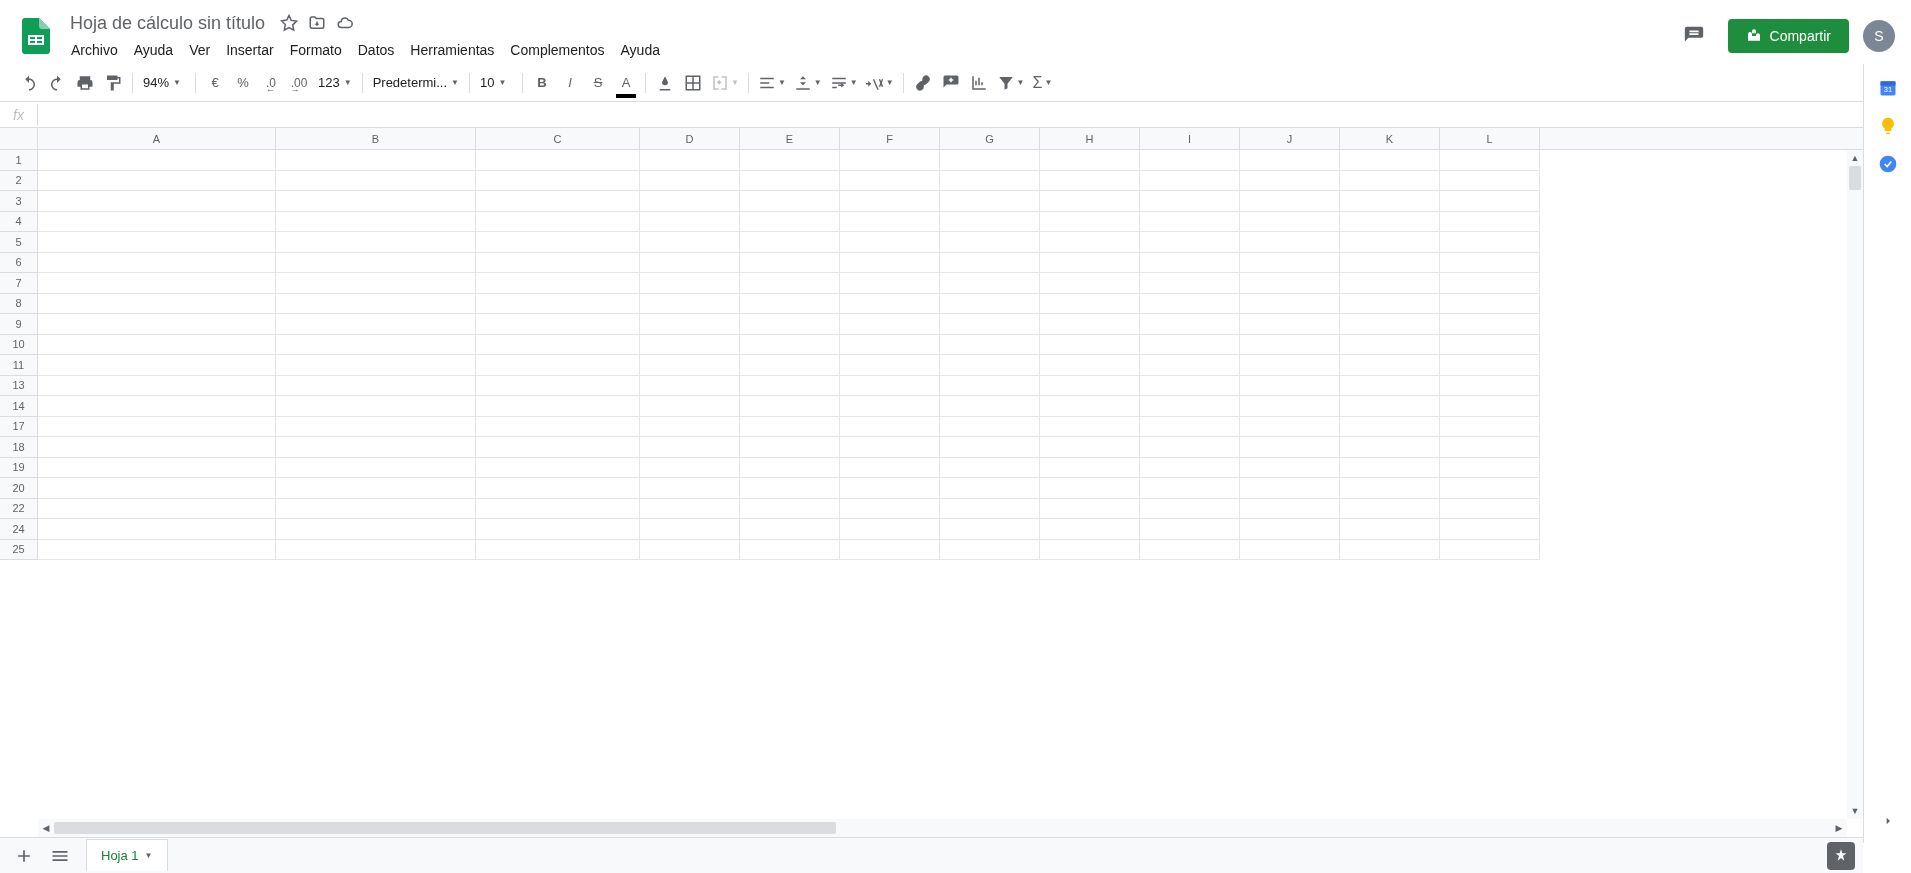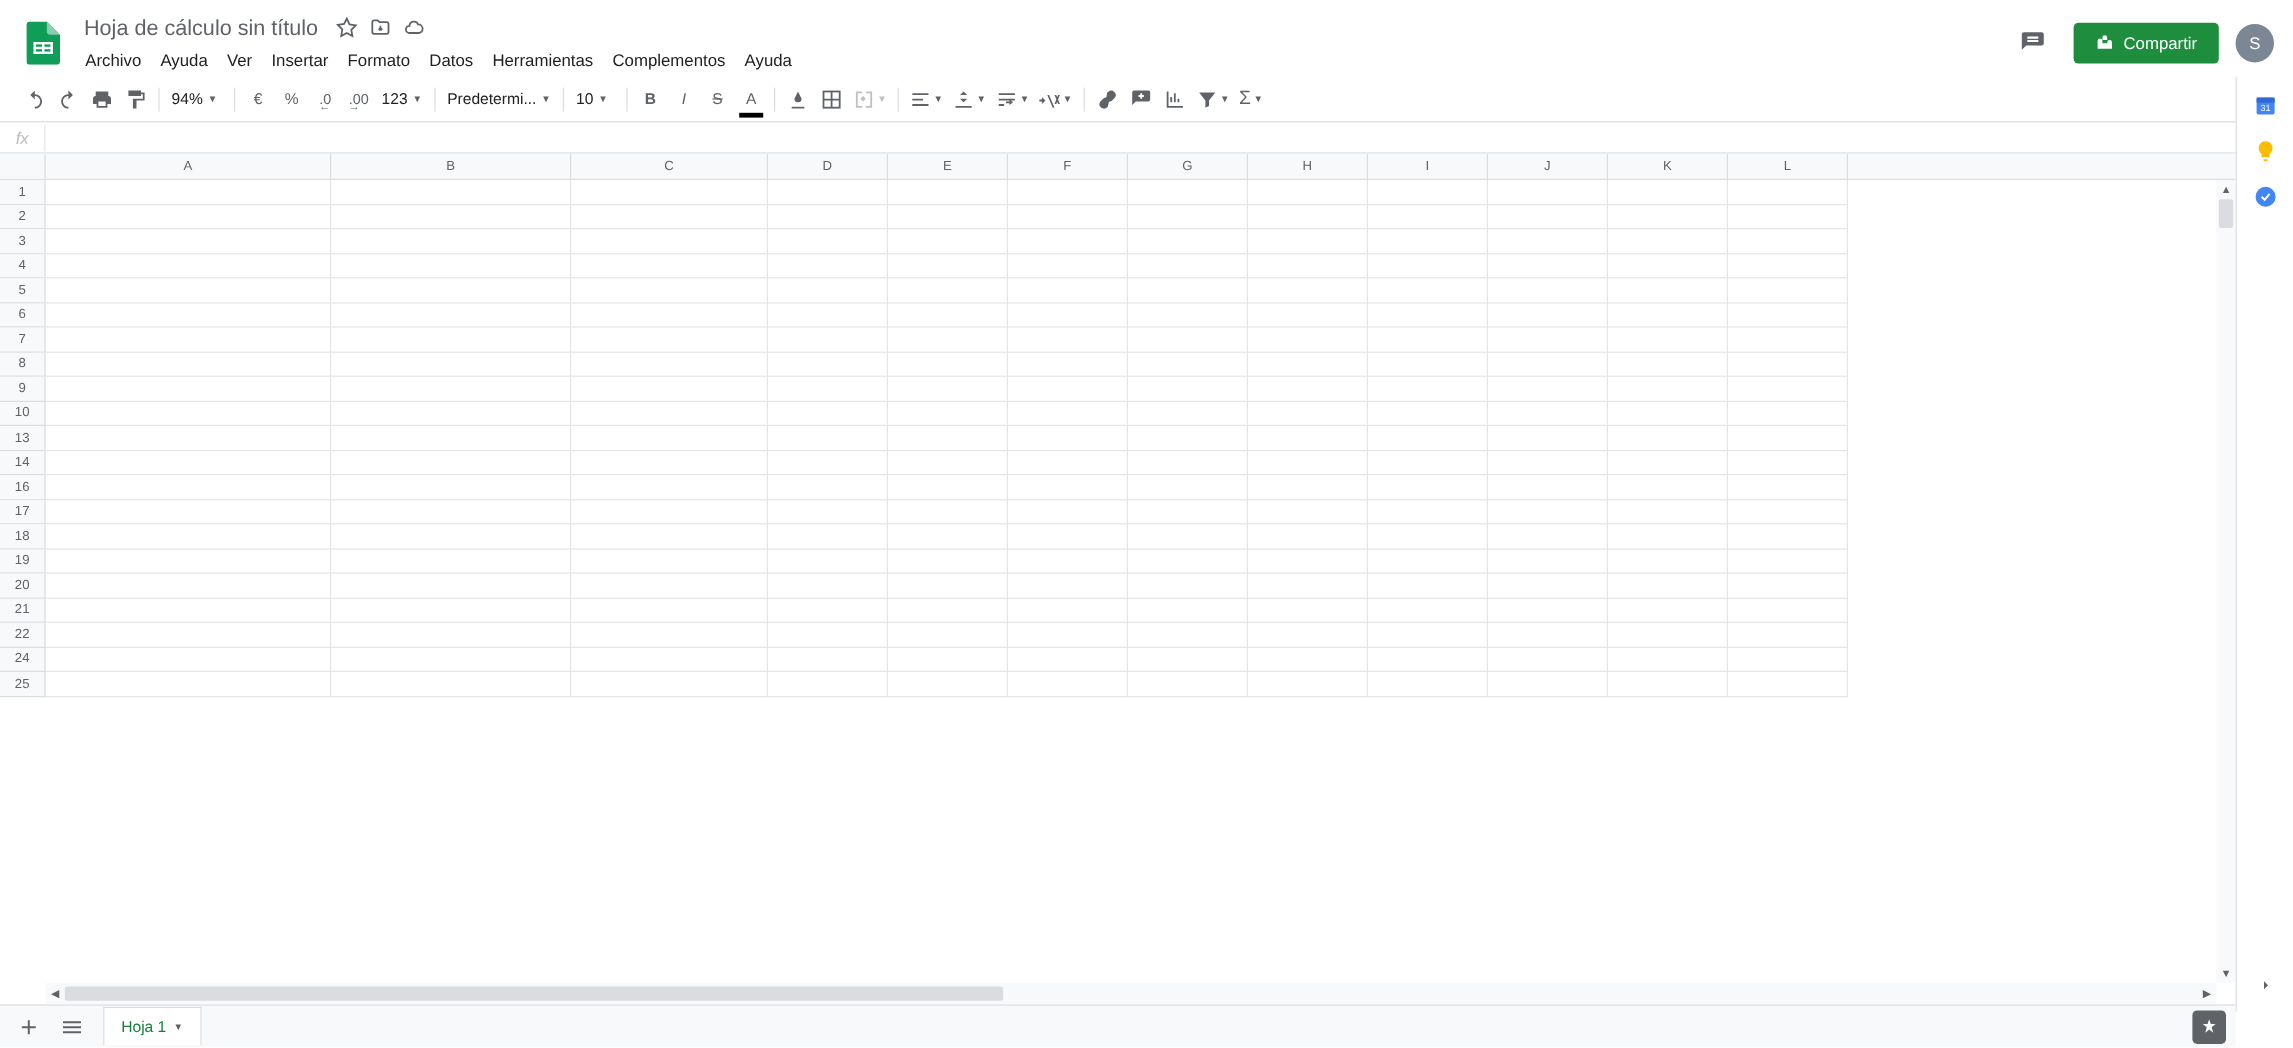--- a/index.html
+++ b/index.html
@@ -455,20 +455,35 @@
             <div class="cell" style="width: 100px;"></div>
             <div class="cell" style="width: 100px;"></div>
             <div class="cell" style="width: 100px;"></div>
             <div class="cell" style="width: 100px;"></div>
             <div class="cell" style="width: 100px;"></div>
             <div class="cell" style="width: 100px;"></div>
             <div class="cell" style="width: 100px;"></div>
             <div class="cell" style="width: 100px;"></div>
           </div>
           <div class="row">
+            <div class="row-header">11</div>
+            <div class="cell" style="width: 238px;"></div>
+            <div class="cell" style="width: 200px;"></div>
+            <div class="cell" style="width: 164px;"></div>
+            <div class="cell" style="width: 100px;"></div>
+            <div class="cell" style="width: 100px;"></div>
+            <div class="cell" style="width: 100px;"></div>
+            <div class="cell" style="width: 100px;"></div>
+            <div class="cell" style="width: 100px;"></div>
+            <div class="cell" style="width: 100px;"></div>
+            <div class="cell" style="width: 100px;"></div>
+            <div class="cell" style="width: 100px;"></div>
+            <div class="cell" style="width: 100px;"></div>
+          </div>
+          <div class="row">
             <div class="row-header">13</div>
             <div class="cell" style="width: 238px;"></div>
             <div class="cell" style="width: 200px;"></div>
             <div class="cell" style="width: 164px;"></div>
             <div class="cell" style="width: 100px;"></div>
             <div class="cell" style="width: 100px;"></div>
             <div class="cell" style="width: 100px;"></div>
             <div class="cell" style="width: 100px;"></div>
             <div class="cell" style="width: 100px;"></div>
             <div class="cell" style="width: 100px;"></div>
@@ -485,35 +500,20 @@
             <div class="cell" style="width: 100px;"></div>
             <div class="cell" style="width: 100px;"></div>
             <div class="cell" style="width: 100px;"></div>
             <div class="cell" style="width: 100px;"></div>
             <div class="cell" style="width: 100px;"></div>
             <div class="cell" style="width: 100px;"></div>
             <div class="cell" style="width: 100px;"></div>
             <div class="cell" style="width: 100px;"></div>
           </div>
           <div class="row">
-            <div class="row-header">16</div>
-            <div class="cell" style="width: 238px;"></div>
-            <div class="cell" style="width: 200px;"></div>
-            <div class="cell" style="width: 164px;"></div>
-            <div class="cell" style="width: 100px;"></div>
-            <div class="cell" style="width: 100px;"></div>
-            <div class="cell" style="width: 100px;"></div>
-            <div class="cell" style="width: 100px;"></div>
-            <div class="cell" style="width: 100px;"></div>
-            <div class="cell" style="width: 100px;"></div>
-            <div class="cell" style="width: 100px;"></div>
-            <div class="cell" style="width: 100px;"></div>
-            <div class="cell" style="width: 100px;"></div>
-          </div>
-          <div class="row">
             <div class="row-header">17</div>
             <div class="cell" style="width: 238px;"></div>
             <div class="cell" style="width: 200px;"></div>
             <div class="cell" style="width: 164px;"></div>
             <div class="cell" style="width: 100px;"></div>
             <div class="cell" style="width: 100px;"></div>
             <div class="cell" style="width: 100px;"></div>
             <div class="cell" style="width: 100px;"></div>
             <div class="cell" style="width: 100px;"></div>
             <div class="cell" style="width: 100px;"></div>
@@ -546,35 +546,20 @@
             <div class="cell" style="width: 100px;"></div>
             <div class="cell" style="width: 100px;"></div>
             <div class="cell" style="width: 100px;"></div>
             <div class="cell" style="width: 100px;"></div>
             <div class="cell" style="width: 100px;"></div>
             <div class="cell" style="width: 100px;"></div>
             <div class="cell" style="width: 100px;"></div>
           </div>
           <div class="row">
             <div class="row-header">20</div>
-            <div class="cell" style="width: 238px;"></div>
-            <div class="cell" style="width: 200px;"></div>
-            <div class="cell" style="width: 164px;"></div>
-            <div class="cell" style="width: 100px;"></div>
-            <div class="cell" style="width: 100px;"></div>
-            <div class="cell" style="width: 100px;"></div>
-            <div class="cell" style="width: 100px;"></div>
-            <div class="cell" style="width: 100px;"></div>
-            <div class="cell" style="width: 100px;"></div>
-            <div class="cell" style="width: 100px;"></div>
-            <div class="cell" style="width: 100px;"></div>
-            <div class="cell" style="width: 100px;"></div>
-          </div>
-          <div class="row">
-            <div class="row-header">21</div>
             <div class="cell" style="width: 238px;"></div>
             <div class="cell" style="width: 200px;"></div>
             <div class="cell" style="width: 164px;"></div>
             <div class="cell" style="width: 100px;"></div>
             <div class="cell" style="width: 100px;"></div>
             <div class="cell" style="width: 100px;"></div>
             <div class="cell" style="width: 100px;"></div>
             <div class="cell" style="width: 100px;"></div>
             <div class="cell" style="width: 100px;"></div>
             <div class="cell" style="width: 100px;"></div>

